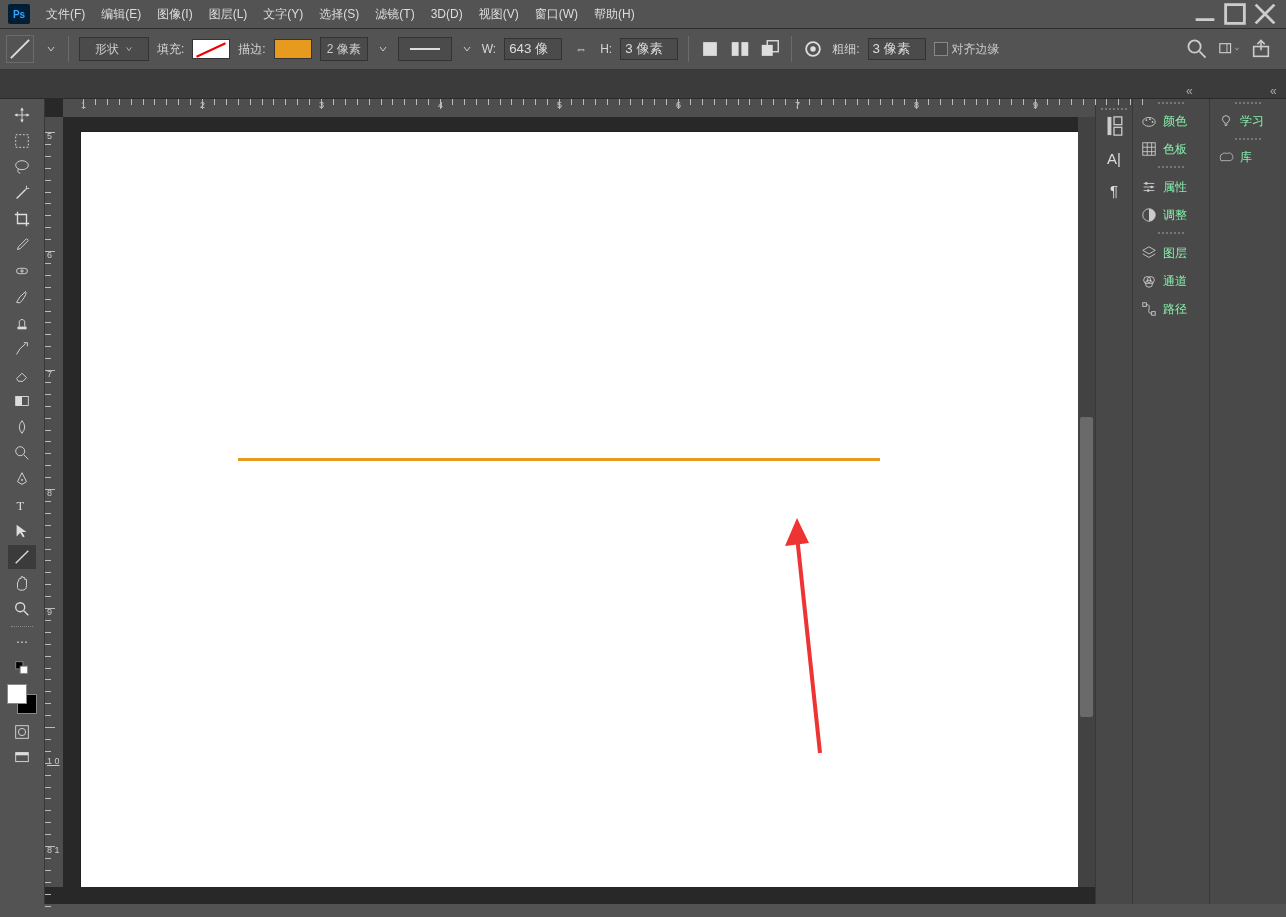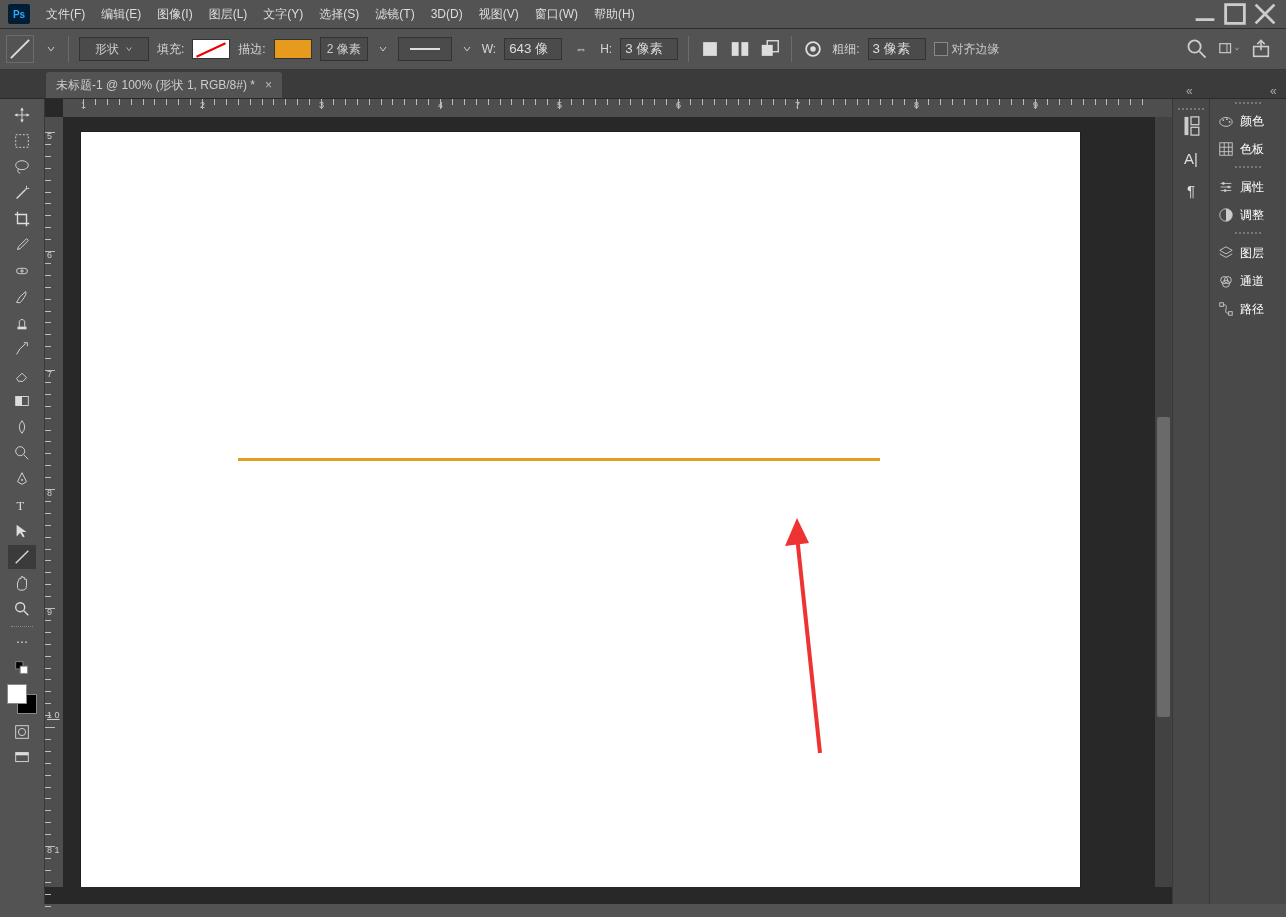--- a/index.html
+++ b/index.html
@@ -57,21 +57,21 @@
 .zoom-box{width:64px;text-align:center;color:#eee}
 .docinfo{color:#ccc;padding-left:6px}
 .scroll-v{position:absolute;right:0;top:18px;bottom:17px;width:17px;background:#424242}
 .scroll-v .thumb{position:absolute;left:2px;width:13px;background:#6a6a6a;border-radius:2px}
 
 .orange-line{position:absolute;left:157px;top:326px;width:642px;height:3px;background:#e79b1e}
 .arrow{position:absolute;left:704px;top:386px;pointer-events:none}
 .dock{width:36px;background:#484848;border-left:1px solid #383838;display:flex;flex-direction:column;align-items:center;padding-top:6px}
 .dock-icon{width:26px;height:26px;display:flex;align-items:center;justify-content:center;color:#ddd;margin-bottom:6px}
 .panel-col{width:76px;background:#494949;border-left:1px solid #383838;display:flex;flex-direction:column}
-.panel-btn{display:flex;align-items:center;height:28px;padding-left:8px;gap:6px;color:#ffffff}
+.panel-btn{display:flex;align-items:center;height:28px;padding-left:8px;gap:6px;color:#86efac}
 .panel-btn svg{width:16px;height:16px}
 .panel-col .gap{height:10px}
 .panel2{width:76px;background:#494949;border-left:1px solid #383838;display:flex;flex-direction:column}
 .grip{width:28px;height:4px;margin:2px auto;background-image:radial-gradient(#777 0.8px,transparent 0.8px);background-size:4px 4px}
 </style>
 </head>
 <body>
 
 <div class="menubar">
   <div class="ps-logo">Ps</div>
@@ -199,24 +199,20 @@
         <svg viewBox="0 0 18 18">
           <rect x="3" y="7" width="12" height="8" fill="none" stroke="#ccc" stroke-width="1.3"></rect>
           <line x1="9" y1="2" x2="9" y2="10" stroke="#ccc" stroke-width="1.3"></line>
           <polyline points="6,5 9,2 12,5" fill="none" stroke="#ccc" stroke-width="1.3"></polyline>
         </svg>
       </div>
   </div>
 </div>
 
 <div class="tabbar">
-  <div class="doc-tab">
-    <span>未标题-1 @ 100% (形状 1, RGB/8#) *</span>
-    <span class="tab-x">×</span>
-  </div>
   <div class="tabbar-collapse">
     <span>«</span>
     <span style="width:60px"></span>
     <span>«</span>
   </div>
 </div>
 
 <div class="main">
 
   <div class="toolbox">
@@ -514,21 +510,21 @@
         <div class="tick tickL" style="top: 491px;"></div>
         <div class="tick" style="top: 502.9px;"></div>
         <div class="tick" style="top: 514.8px;"></div>
         <div class="tick" style="top: 526.7px;"></div>
         <div class="tick" style="top: 538.6px;"></div>
         <div class="tick" style="top: 550.5px;"></div>
         <div class="tick" style="top: 562.4px;"></div>
         <div class="tick" style="top: 574.3px;"></div>
         <div class="tick" style="top: 586.2px;"></div>
         <div class="tick" style="top: 598.1px;"></div>
-        <div class="num" style="top: 593px; text-decoration: underline;">1 0</div>
+        <div class="num" style="top: 639px; text-decoration: underline;">1 0</div>
         <div class="tick tickL" style="top: 610px;"></div>
         <div class="tick" style="top: 621.9px;"></div>
         <div class="tick" style="top: 633.8px;"></div>
         <div class="tick" style="top: 645.7px;"></div>
         <div class="tick" style="top: 657.6px;"></div>
         <div class="tick" style="top: 669.5px;"></div>
         <div class="tick" style="top: 681.4px;"></div>
         <div class="tick" style="top: 693.3px;"></div>
         <div class="tick" style="top: 705.2px;"></div>
         <div class="tick" style="top: 717.1px;"></div>
@@ -630,13 +626,31 @@
     <div class="panel-btn">
         <svg viewBox="0 0 18 18">
           <rect x="2" y="2" width="4" height="4" fill="none" stroke="#ccc"></rect>
           <rect x="12" y="12" width="4" height="4" fill="none" stroke="#ccc"></rect>
           <path d="M6 4 C14 4 4 14 12 14" fill="none" stroke="#ccc"></path>
         </svg>
         <span>路径</span>
       </div>
   </div>
 
+  <div class="panel2">
+    <div class="grip"></div>
+    <div class="panel-btn">
+        <svg viewBox="0 0 18 18">
+          <path d="M9 3 Q5 3 5 7 Q5 10 8 11 L8 14 L10 14 L10 11 Q13 10 13 7 Q13 3 9 3" fill="none" stroke="#ccc"></path>
+        </svg>
+        <span>学习</span>
+      </div>
+    <div class="gap">
+        <div class="grip"></div>
+      </div>
+    <div class="panel-btn">
+        <svg viewBox="0 0 22 18">
+          <path d="M4 14 Q2 10 4 6 Q8 2 13 4 Q18 2 20 7 Q22 12 17 14 Z" fill="none" stroke="#ccc"></path>
+        </svg>
+        <span>库</span>
+      </div>
+  </div>
 </div>
 
 </body></html>

